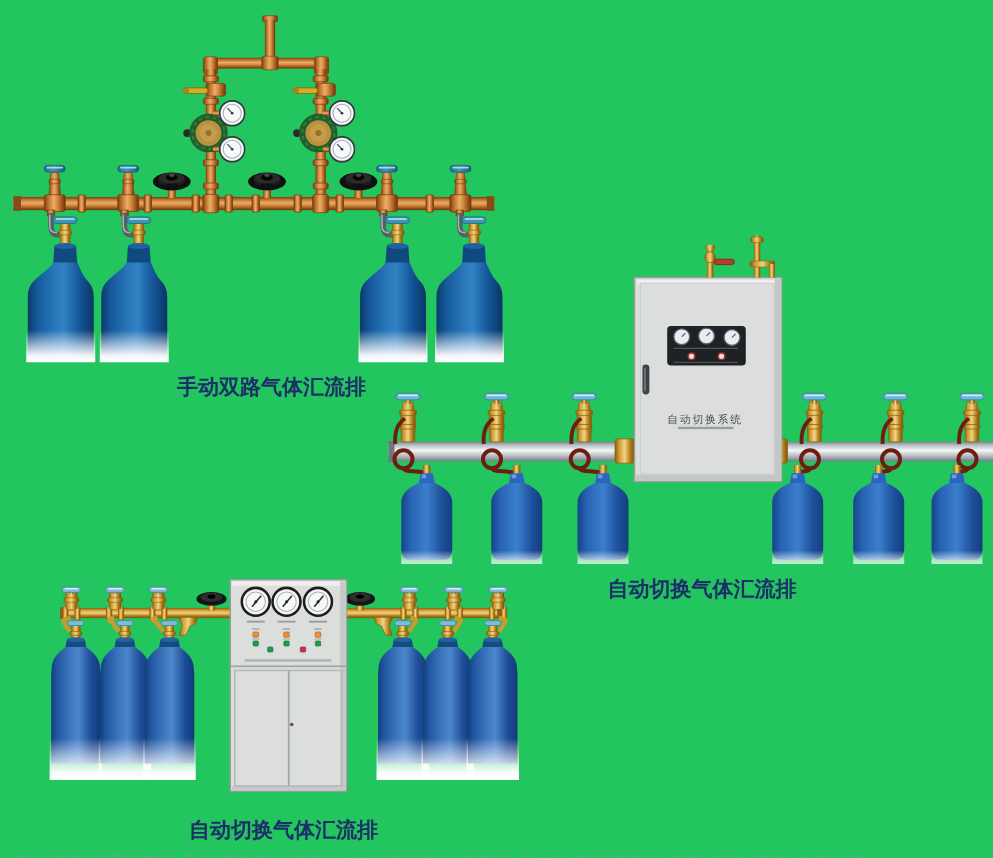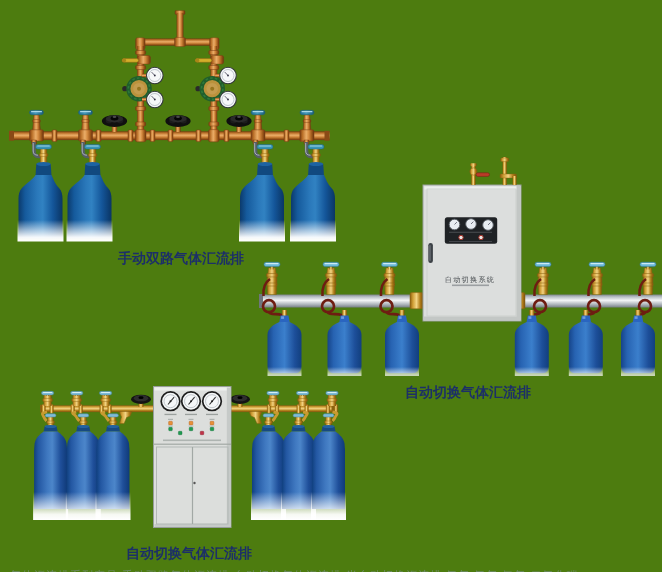--- a/index.html
+++ b/index.html
@@ -1,15 +1,15 @@
 <!DOCTYPE html>
 <html><head><meta charset="utf-8">
 <style>
 html,body{margin:0;padding:0;background:#ffffff;}
-#wrap{position:relative;width:662px;height:572px;overflow:hidden;background:#4d7c0f;}
+#wrap{position:relative;width:662px;height:572px;overflow:hidden;background:#22c55e;}
 </style></head>
 <body>
 <div id="wrap">
 <svg width="662" height="572" viewBox="0 0 662 572">
 
 <defs>
 <linearGradient id="cu" x1="0" y1="0" x2="0" y2="1">
  <stop offset="0" stop-color="#7a3d12"></stop>
           <stop offset=".18" stop-color="#b96f28"></stop>
  <stop offset=".45" stop-color="#eaad68"></stop>

